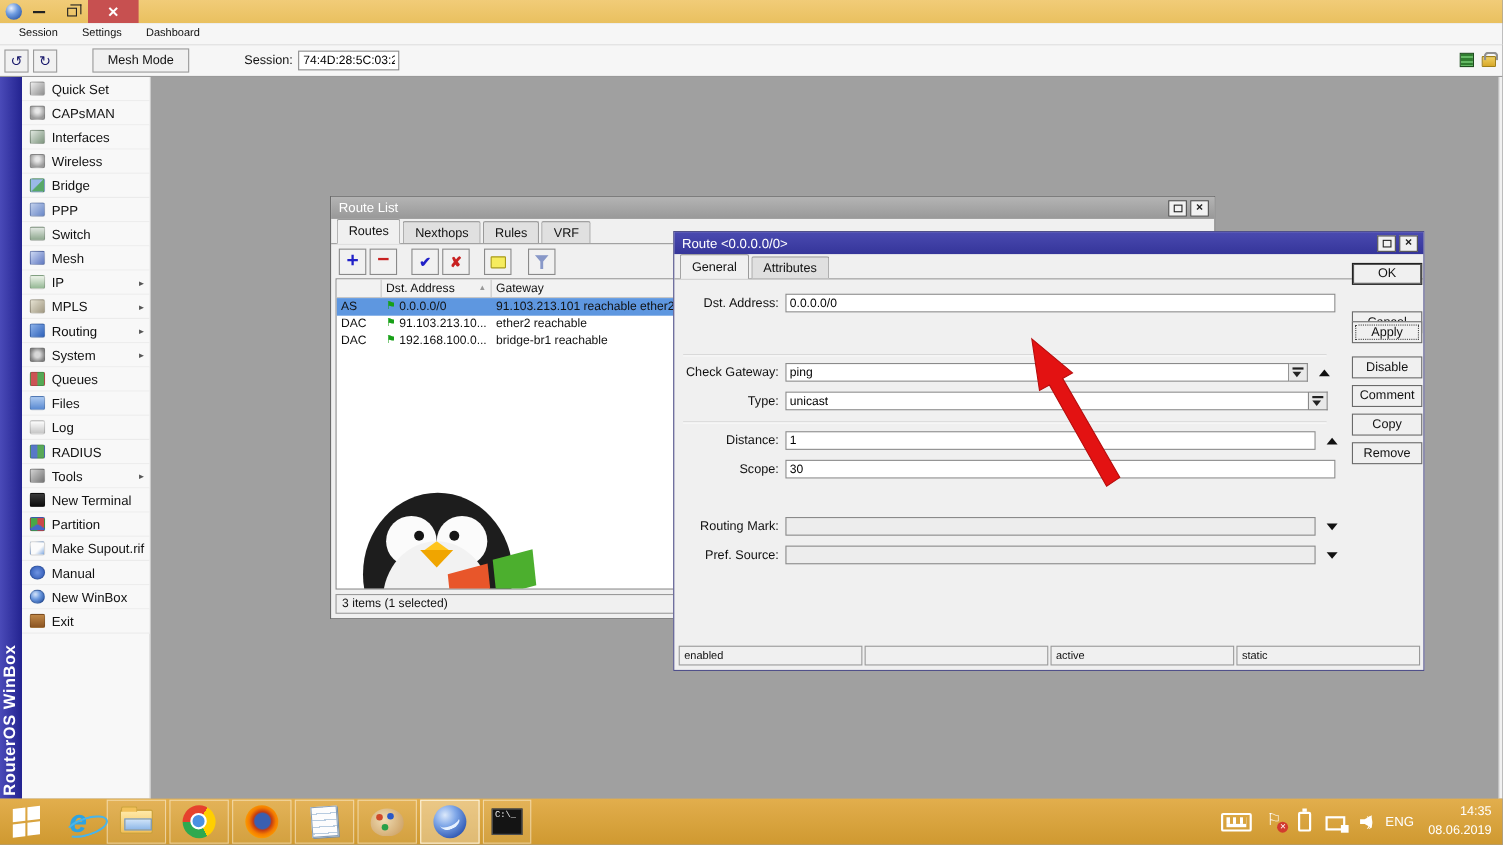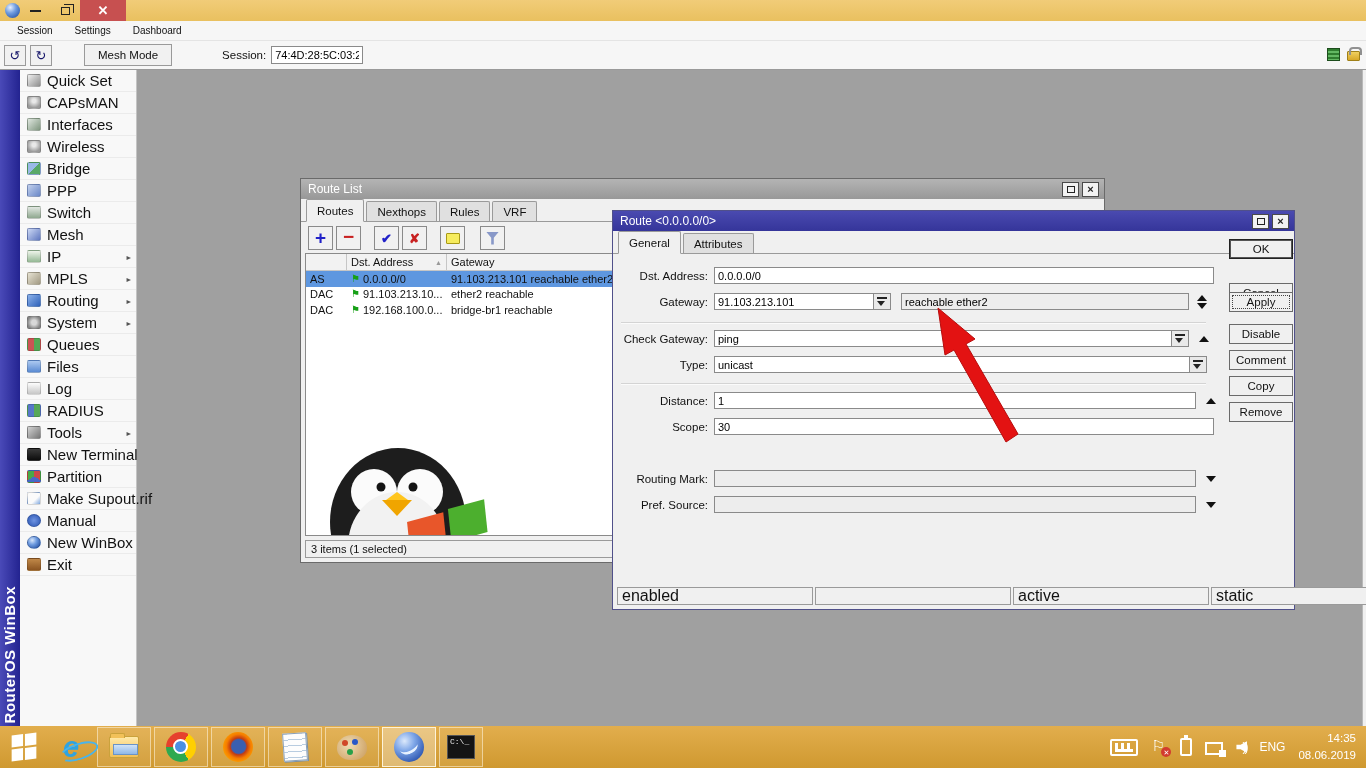--- a/index.html
+++ b/index.html
@@ -29,21 +29,21 @@
 #sessionfield{margin-left:5px;width:92px;height:18px;border:1px solid #8a8a8a;background:#fff;font-size:11px;padding:0 3px;font-family:"Liberation Sans",sans-serif}
 #connbox{position:absolute;right:26px;top:48px;width:13px;height:13px;border:1px solid #1d4d1d;background:repeating-linear-gradient(180deg,#2f7d2f 0 2px,#63b863 2px 4px)}
 #connlock{position:absolute;right:6px;top:47px;width:13px;height:10px;background:linear-gradient(#f0d060,#d8a828);border:1px solid #a08018;border-radius:1px;margin-top:4px}
 #connlock::before{content:"";position:absolute;left:1px;top:-5px;width:9px;height:6px;border:2px solid #909090;border-bottom:none;border-radius:4px 4px 0 0}
 
 
 #bluestrip{position:absolute;left:0;top:70px;width:20px;height:656px;background:linear-gradient(90deg,#4a4ab8,#232390)}
 #brand{position:absolute;left:1px;bottom:3px;writing-mode:vertical-rl;transform:rotate(180deg);color:#fff;font-weight:bold;font-size:15px;letter-spacing:.5px;white-space:nowrap}
 #sidebar{position:absolute;left:20px;top:70px;width:117px;height:656px;background:#f8f8f8;border-right:1px solid #c4c4c4}
 .sbitem{height:22px;display:flex;align-items:center;padding:0 5px 0 7px;border-bottom:1px solid #ebebeb;background:#f8f8f8}
-.sblabel{font-size:15px;flex:1;white-space:nowrap}
+.sblabel{font-size:12px;flex:1;white-space:nowrap}
 .subarrow{font-size:9px;color:#555;transform:scaleY(.9)}
 .sb-ic{width:14px;height:13px;margin-right:6px;flex:none;border-radius:2px;border:1px solid rgba(0,0,0,.15)}
 .ic-quickset{background:linear-gradient(135deg,#eee,#8f8f8f)}
 .ic-capsman{background:radial-gradient(circle at 50% 35%,#e8e8e8 20%,#9a9a9a 75%)}
 .ic-interfaces{background:linear-gradient(135deg,#dfe7df,#7f967f)}
 .ic-wireless{background:radial-gradient(circle at 50% 35%,#e8e8e8 20%,#9a9a9a 75%)}
 .ic-bridge{background:linear-gradient(135deg,#9ab9e8 50%,#58a868 50%)}
 .ic-ppp{background:linear-gradient(135deg,#c2d0ec,#6a88c8)}
 .ic-switch{background:linear-gradient(#e2e8e2,#8fa88f)}
 .ic-mesh{background:linear-gradient(135deg,#ccd8f4,#6078c0)}
@@ -105,21 +105,21 @@
 .dropbtn::before{content:"";position:absolute;left:3px;right:3px;top:3px;height:2px;background:#222}
 .dropbtn::after{content:"";position:absolute;left:3px;top:7px;border-left:4.5px solid transparent;border-right:4.5px solid transparent;border-top:5px solid #222}
 .spinner{width:13px;height:17px;display:flex;flex-direction:column;align-items:center;justify-content:center;gap:2px;margin-left:6px}
 .arr-up{width:0;height:0;border-left:5px solid transparent;border-right:5px solid transparent;border-bottom:6px solid #111}
 .arr-down{width:0;height:0;border-left:5px solid transparent;border-right:5px solid transparent;border-top:6px solid #111}
 .sepline{position:absolute;left:8px;right:88px;height:2px;border-top:1px solid #d4d4d4;border-bottom:1px solid #fbfbfb}
 .dlgbtn{position:absolute;left:616px;width:64px;height:20px;border:1px solid #6a6a6a;background:#f0f0f0;font-size:11.5px;display:flex;align-items:center;justify-content:center}
 .dlgbtn.default{border:1px solid #222;box-shadow:0 0 0 1px #555 inset}
 .dlgbtn.focus{outline:1px dotted #444;outline-offset:-4px}
 .rd-status{position:absolute;left:4px;bottom:4px;display:flex;gap:2px}
-.seg{width:196px;height:18px;border:1px solid #9a9a9a;background:#f0f0f0;font-size:16px;display:flex;align-items:center;padding:0 4px}
+.seg{width:167px;height:18px;border:1px solid #9a9a9a;background:#f0f0f0;font-size:10px;display:flex;align-items:center;padding:0 4px}
 
 
 #arrowsvg{position:absolute;left:0;top:0;width:1366px;height:768px;z-index:30;pointer-events:none}
 
 
 #taskbar{position:absolute;left:0;top:726px;width:1366px;height:42px;background:linear-gradient(180deg,#e2ae4d,#cf9930);display:flex;align-items:center;z-index:40}
 #startbtn{width:48px;height:42px;display:flex;align-items:center;justify-content:center}
 .winlogo{display:grid;grid-template-columns:12px 12px;grid-template-rows:12px 12px;gap:2px;transform:skewY(-7deg) scaleX(.95)}
 .winlogo span{background:#fff}
 .tbapp{width:54px;height:40px;margin-right:3px;border:1px solid rgba(255,246,225,.55);background:rgba(255,255,255,.07);display:flex;align-items:center;justify-content:center}
@@ -409,30 +409,20 @@
   </div>
   <div class="rd-tabs">
     <span class="tab active">General</span>
     <span class="tab">Attributes</span>
   </div>
 
   <div class="frow" style="top:56px;left:0">
     <span class="flabel">Dst. Address:</span>
     <input class="finput" style="width: 500px;" value="0.0.0.0/0">
   </div>
-  <div class="frow" style="top:82px;left:0">
-    <span class="flabel">Gateway:</span>
-    <input class="finput" style="width: 160px;" value="91.103.213.101">
-    <span class="dropbtn"></span>
-    <input class="finput gray" style="width: 288px; margin-left: 10px;" readonly="" value="reachable ether2">
-    <span class="spinner">
-        <span class="arr-up"></span>
-        <span class="arr-down"></span>
-      </span>
-  </div>
   <div class="sepline" style="top:111px"></div>
   <div class="frow" style="top:145px;left:0">
     <span class="flabel">Type:</span>
     <input class="finput" style="width: 476px;" value="unicast">
     <span class="dropbtn"></span>
   </div>
   <div class="frow" style="top:119px;left:0">
     <span class="flabel">Check Gateway:</span>
     <input class="finput" style="width: 458px;" value="ping">
     <span class="dropbtn"></span>

